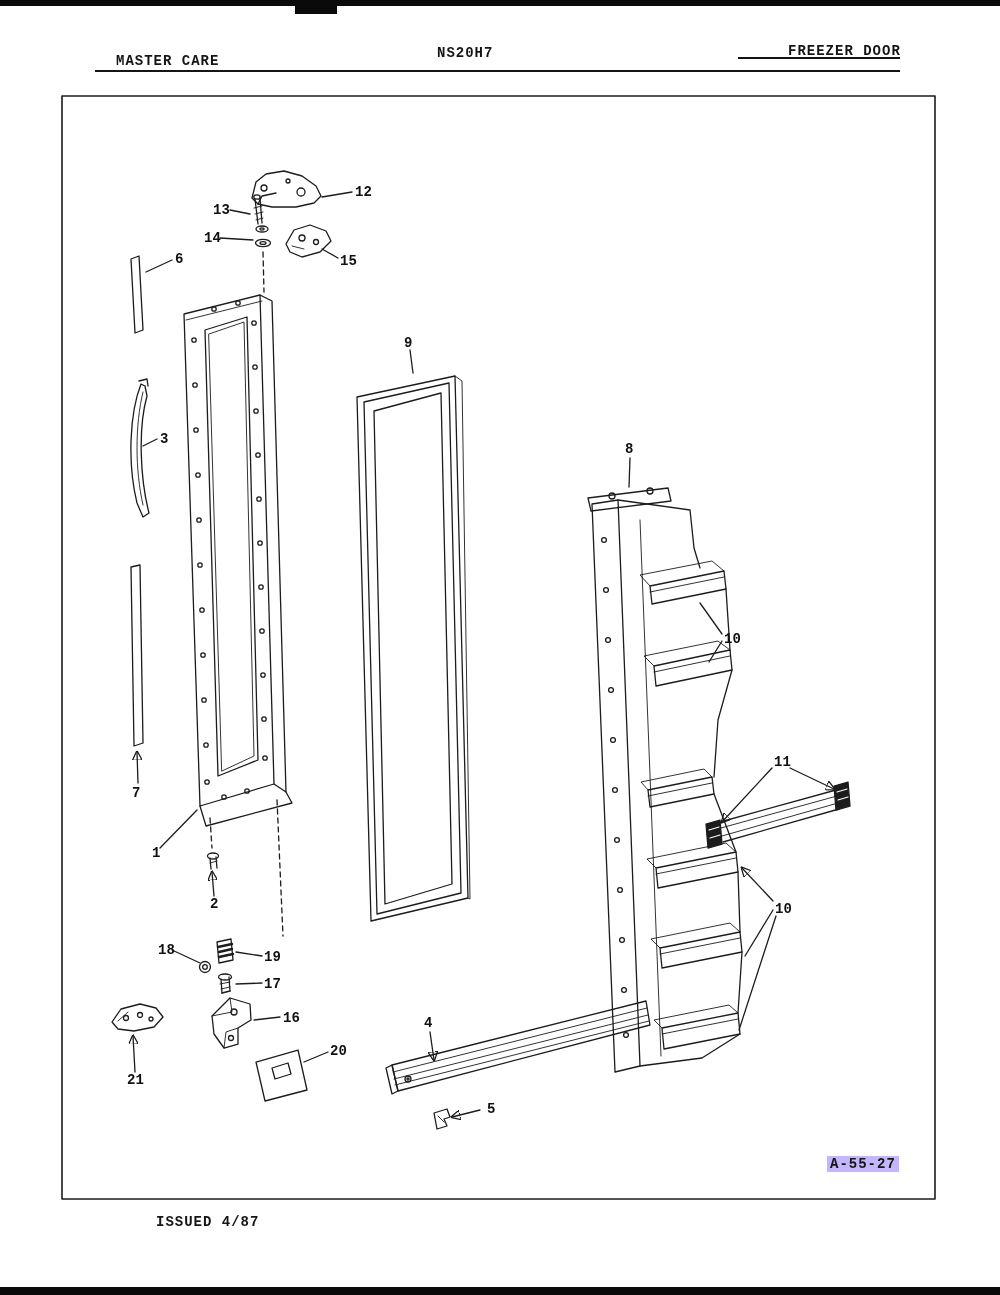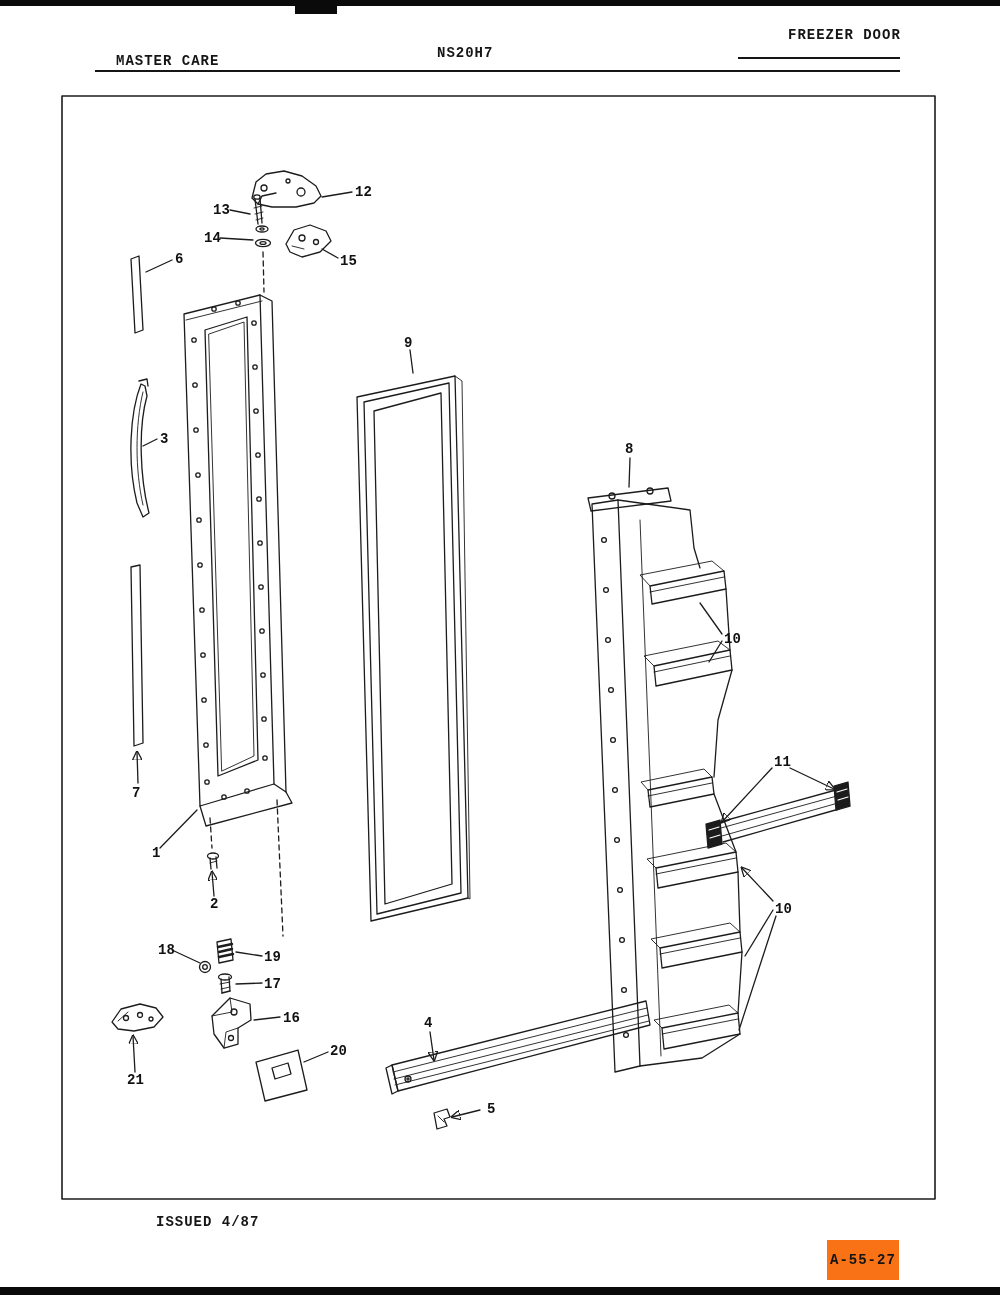--- a/index.html
+++ b/index.html
@@ -24,26 +24,26 @@
 <body>
 
 <div class="page">
 
   <div class="scan" style="left:0;top:0;width:1000px;height:6px;"></div>
   <div class="scan" style="left:295px;top:0;width:42px;height:14px;"></div>
   <div class="scan" style="left:0;top:1287px;width:1000px;height:8px;"></div>
 
   <div class="hdr" style="left:100px;top:53px;padding-left:16px;">MASTER CARE</div>
   <div class="hdr" style="left:437px;top:45px;text-align:center;">NS20H7</div>
-  <div class="hdr" style="left:788px;top:27px;">FREEZER DOOR</div>
+  <div class="hdr" style="left:788px;top:43px;">FREEZER DOOR</div>
   <div class="rule" style="left:738px;top:57px;width:162px;height:2px;"></div>
   <div class="rule" style="left:95px;top:70px;width:805px;height:2px;"></div>
 
   <div class="ftr" style="left:120px;top:1214px;margin-left:36px;">ISSUED 4/87</div>
-  <div class="ftr" style="left:827px;top:1240px;background:#f97316;padding:12px 3px;">A-55-27</div>
+  <div class="ftr" style="left:827px;top:1156px;background:#c4b5fd;padding:0 3px;">A-55-27</div>
 
   <svg id="diagram" width="1000" height="1295" viewBox="0 0 1000 1295">
     <defs>
       <marker id="arr" viewBox="0 0 10 10" refX="8.5" refY="5" markerWidth="7.5" markerHeight="7.5" orient="auto-start-reverse">
         <path d="M0,0 L10,5 L0,10 Z" fill="#1c1c1c" stroke="none"></path>
       </marker>
     </defs>
 
     <rect x="62" y="96" width="873" height="1103" style="stroke-width:1.6"></rect>
 

